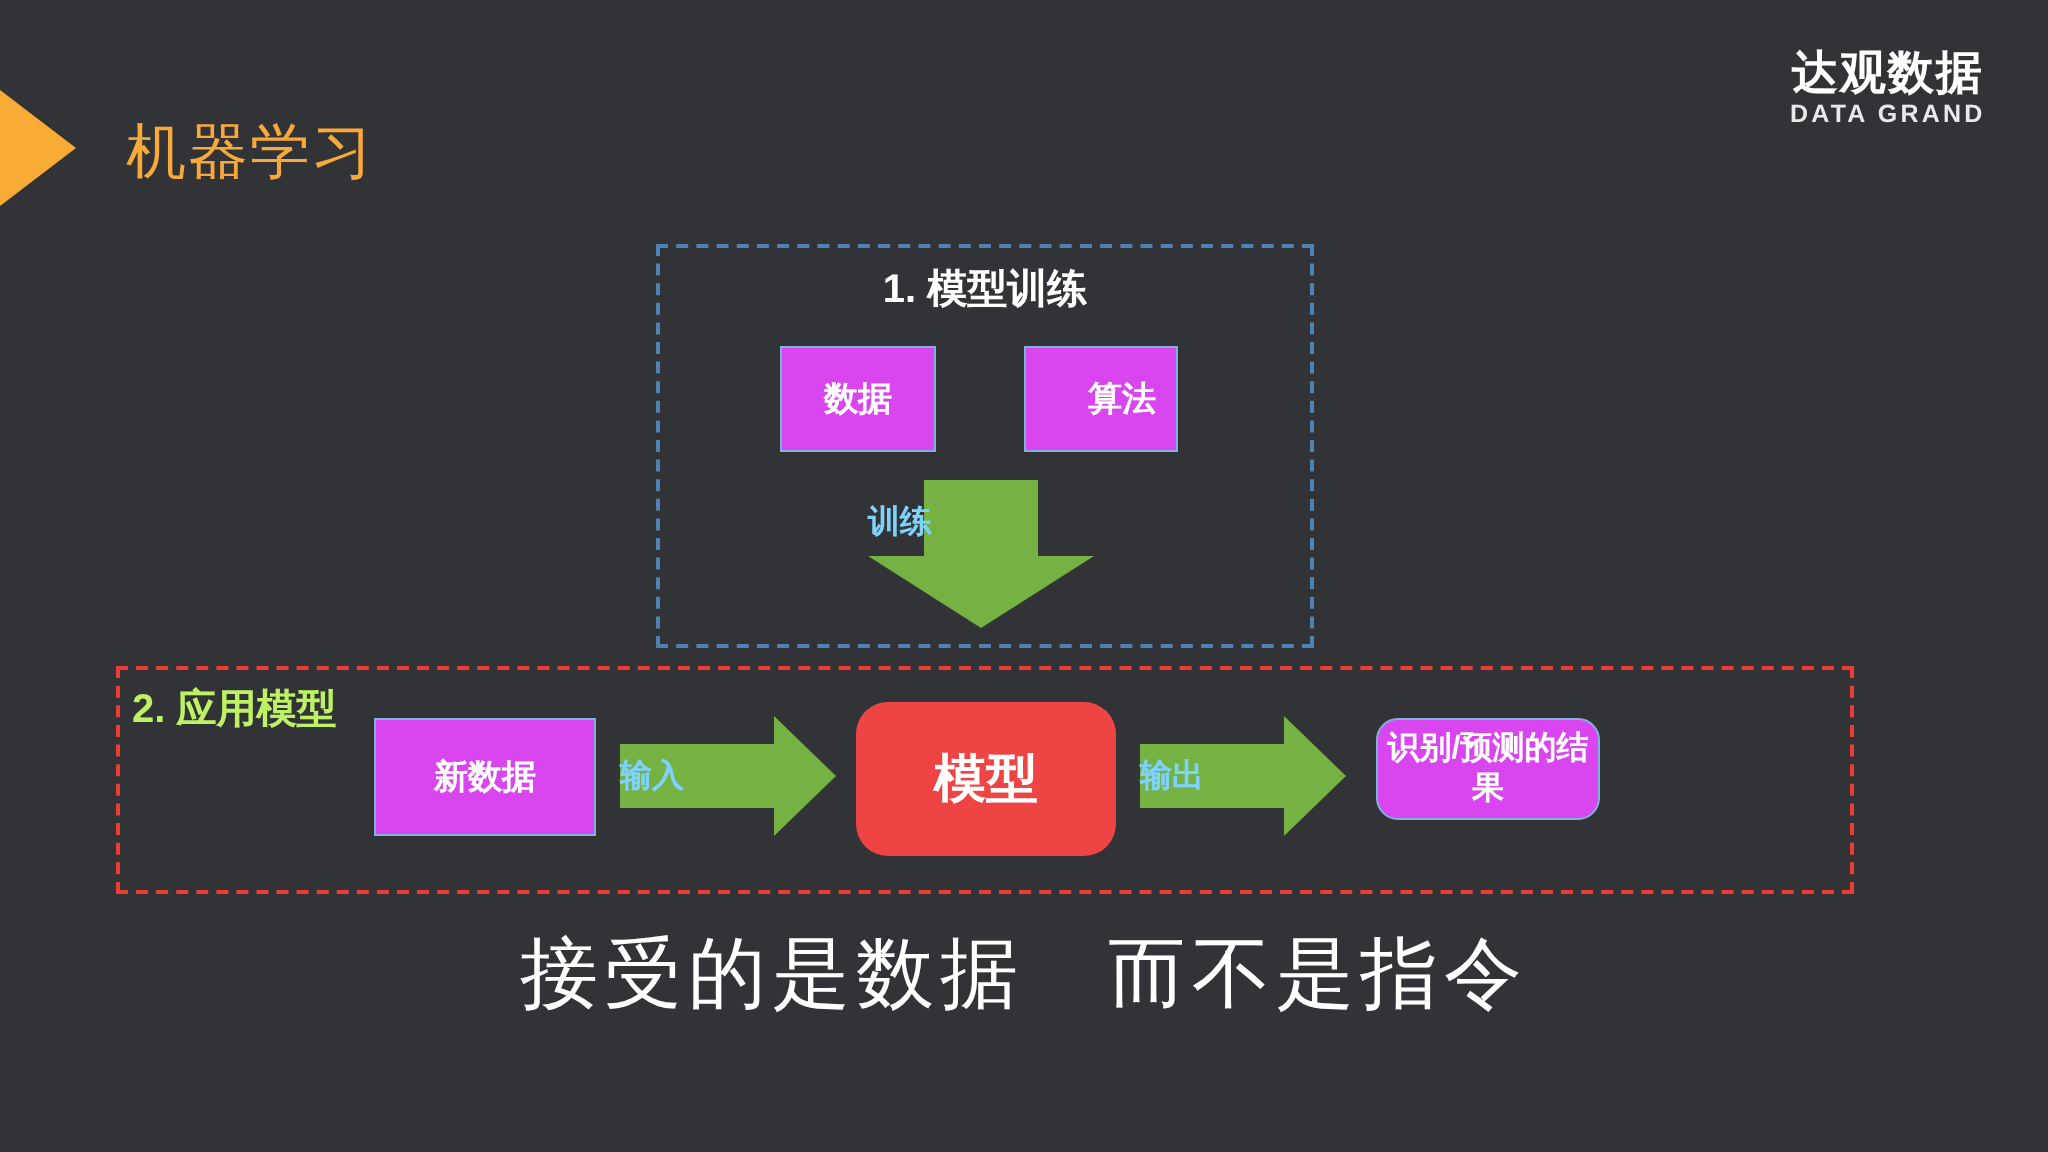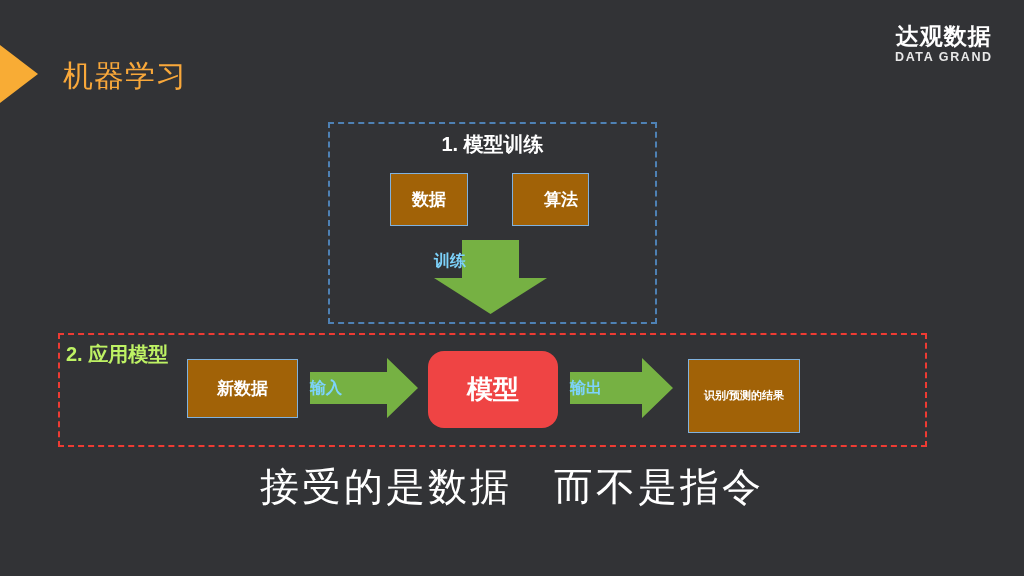--- a/index.html
+++ b/index.html
@@ -38,30 +38,30 @@
     width: 325px; height: 198px;
     border: 2px dashed #4E81B4;
   }
   .train-title {
     position: absolute; left: 328px; top: 131px; width: 329px;
     text-align: center; color: #FFFFFF;
     font-size: 20px; font-weight: bold;
   }
   .node {
     position: absolute;
-    background: #a16207;
+    background: #d946ef;
     border: 1px solid #80B2DF;
     color: #FFFFFF; font-weight: bold;
     display: flex; align-items: center; justify-content: center;
     text-align: center; box-sizing: border-box;
   }
   .node-data   { left: 390px; top: 173px; width: 78px;  height: 53px; font-size: 17px; }
   .node-algo   { left: 512px; top: 173px; width: 77px;  height: 53px; font-size: 17px; padding-left: 21px; }
   .node-newdata{ left: 187px; top: 359px; width: 111px; height: 59px; font-size: 17px; }
-  .node-result { left: 688px; top: 359px; width: 112px; height: 74px; font-size: 11px; line-height: 1.25; padding: 2px; }
+  .node-result { left: 688px; top: 359px; width: 112px; height: 51px; font-size: 16px; line-height: 1.25; padding: 2px; border-radius: 11px; }
 
   .model-box {
     position: absolute; left: 428px; top: 351px;
     width: 130px; height: 77px;
     background: #ef4444; border-radius: 16px;
     color: #FFFFFF; font-size: 26px; font-weight: bold;
     display: flex; align-items: center; justify-content: center;
   }
 
   

